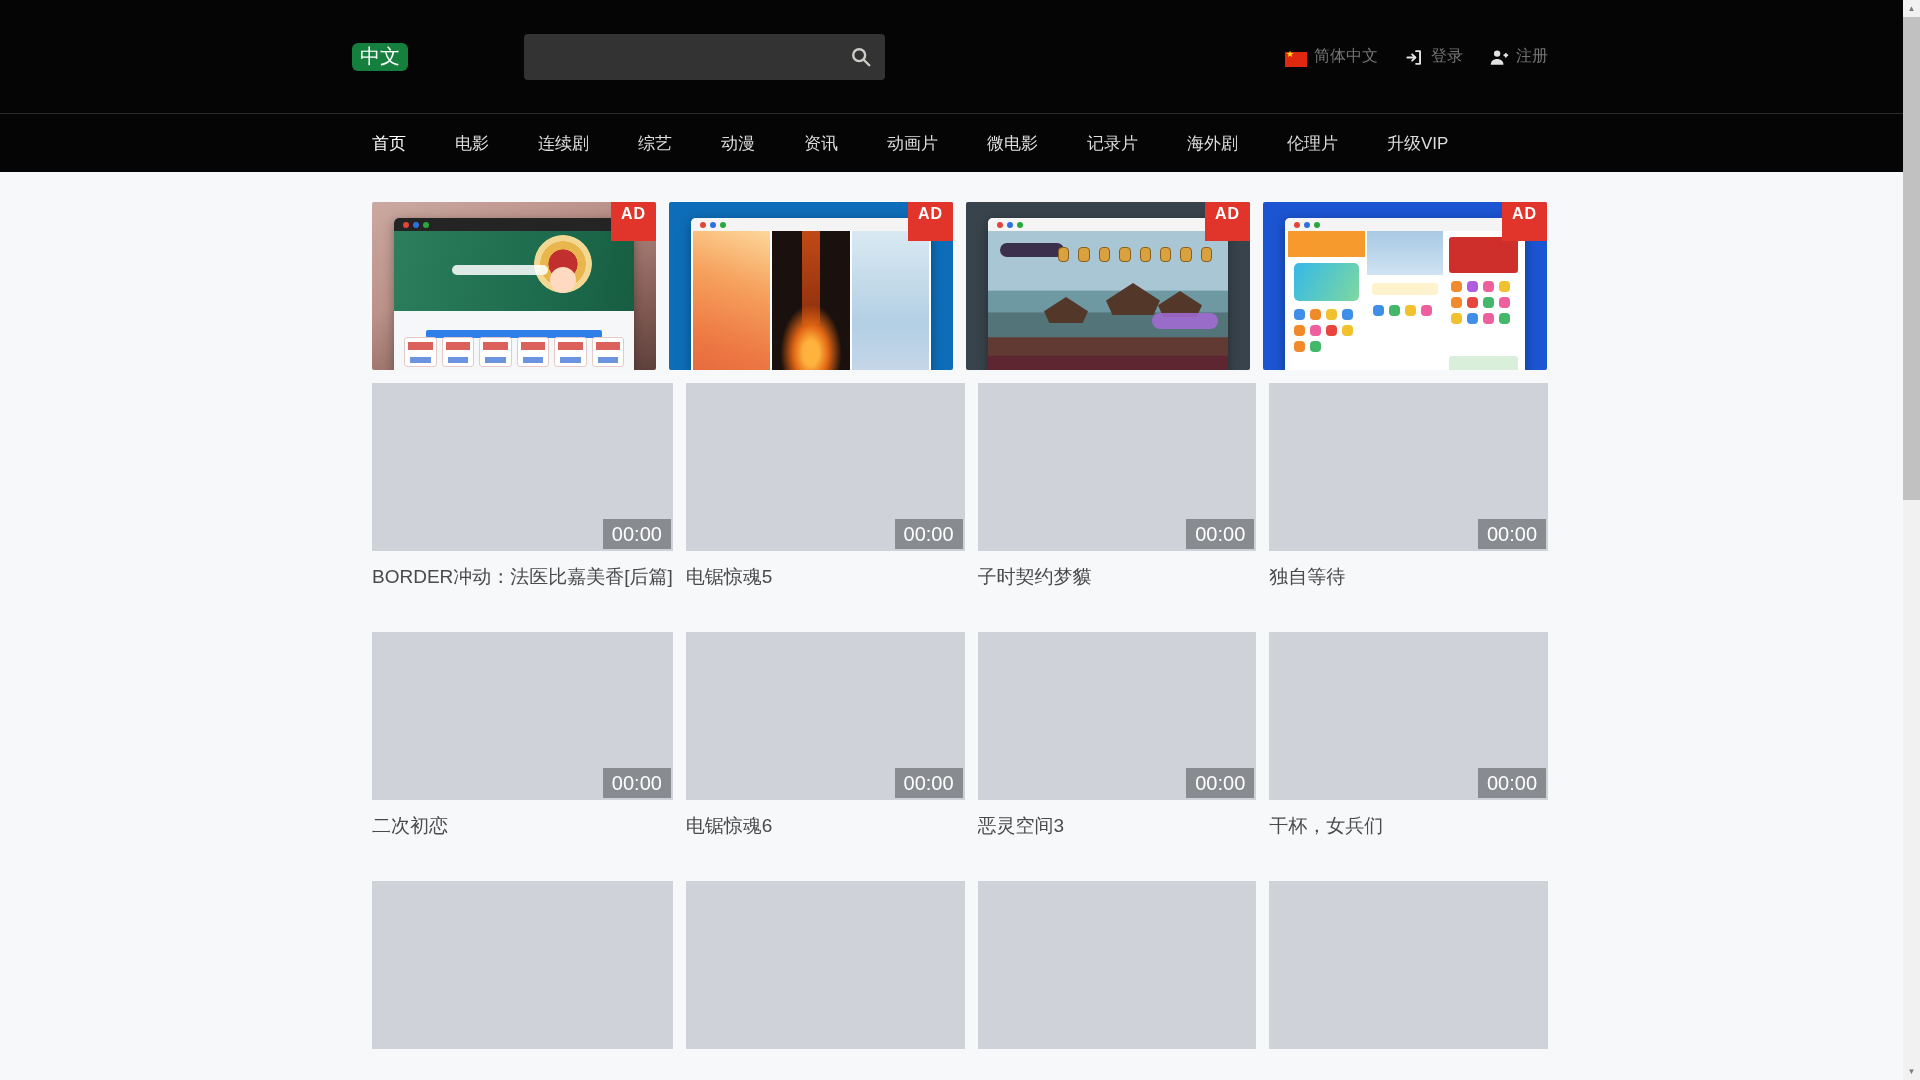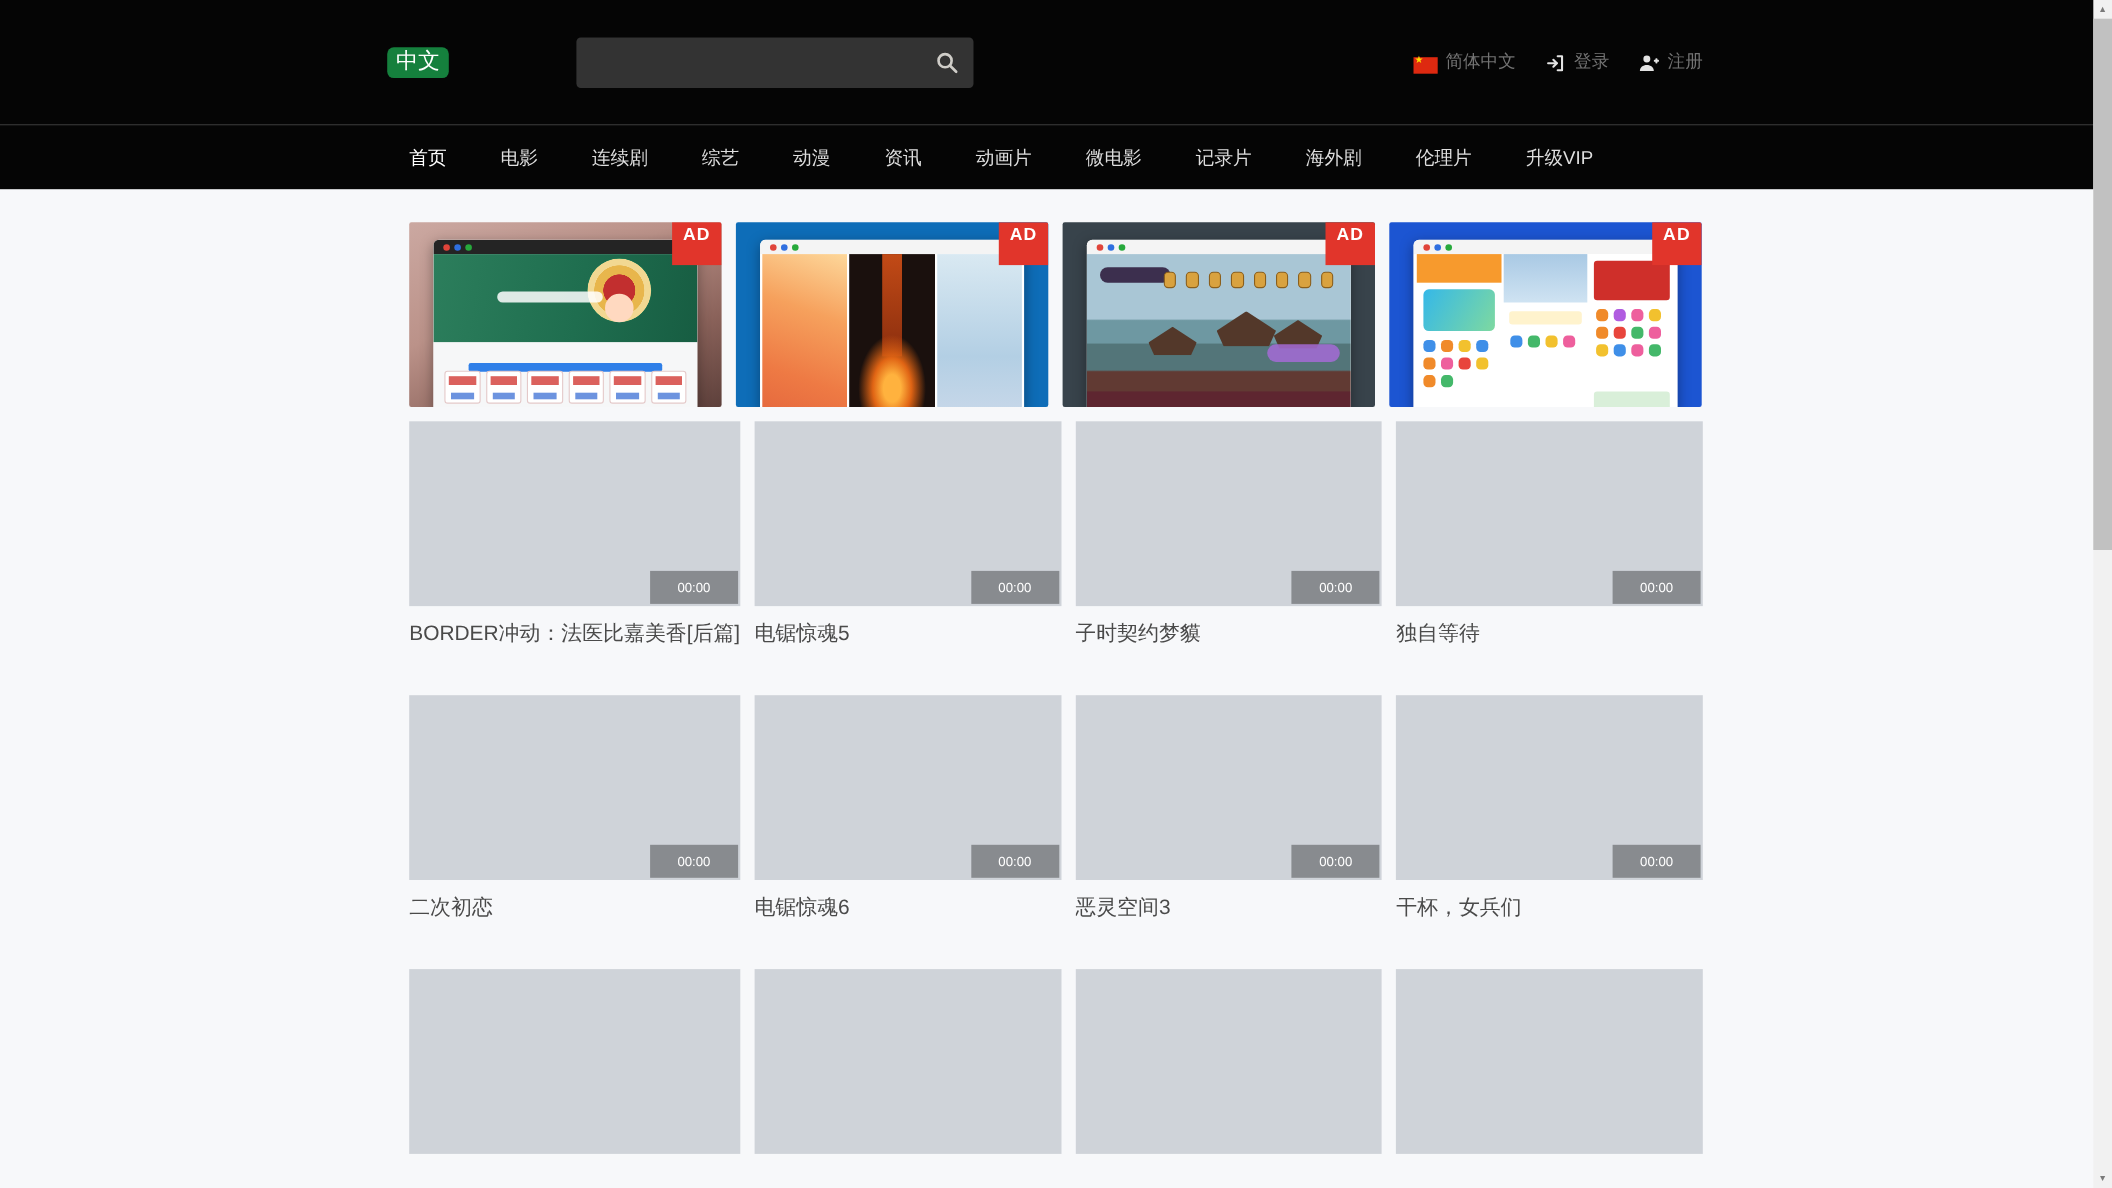--- a/index.html
+++ b/index.html
@@ -81,21 +81,21 @@
   .ad4 .c3 .green { position:absolute; left:4px; right:4px; bottom:6px; height:24px; background:#d9efd9; border-radius:3px; }
   .dots { position:absolute; left:6px; right:4px; display:flex; flex-wrap:wrap; gap:5px; }
   .dots i { width:11px; height:11px; border-radius:4px; }
   .o { background:#f08a2a; } .p { background:#b05ce0; } .r { background:#e8453c; }
   .g { background:#44b86a; } .b { background:#3f8fe8; } .y { background:#f2c12e; } .pk { background:#ee5f9d; }
   
   .section-title { margin-top:46px; font-size:23px; color:#333; font-weight:500; }
   .vgrid { display:grid; grid-template-columns:repeat(4,1fr); column-gap:13px; margin-top:13px; }
   .vcard { margin-bottom:42px; cursor:pointer; }
   .thumb { height:168px; background:#cfd3d9; position:relative; }
-  .duration { position:absolute; right:2px; bottom:2px; width:80px; height:30px; background:rgba(0,0,0,0.34); color:#fff; font-size:12px; display:flex; align-items:center; justify-content:center; }
+  .duration { position:absolute; right:2px; bottom:2px; width:68px; height:30px; background:rgba(0,0,0,0.34); color:#fff; font-size:20px; display:flex; align-items:center; justify-content:center; }
   .vtitle { margin-top:13px; font-size:19px; color:#4a4a4a; white-space:nowrap; overflow:hidden; height:26px; line-height:26px; }
   
   .scrollbar { position:absolute; top:0; right:0; width:17px; height:1080px; background:#f1f1f1; z-index:60; }
   .sb-btn { position:absolute; left:0; width:17px; height:17px; display:flex; align-items:center; justify-content:center; color:#7a7a7a; font-size:8px; cursor:pointer; }
   .sb-up { top:0; } .sb-down { bottom:0; }
   .sb-thumb { position:absolute; left:0; top:17px; width:17px; height:483px; background:#c1c1c1; cursor:pointer; }
 </style>
 </head>
 <body>
 

